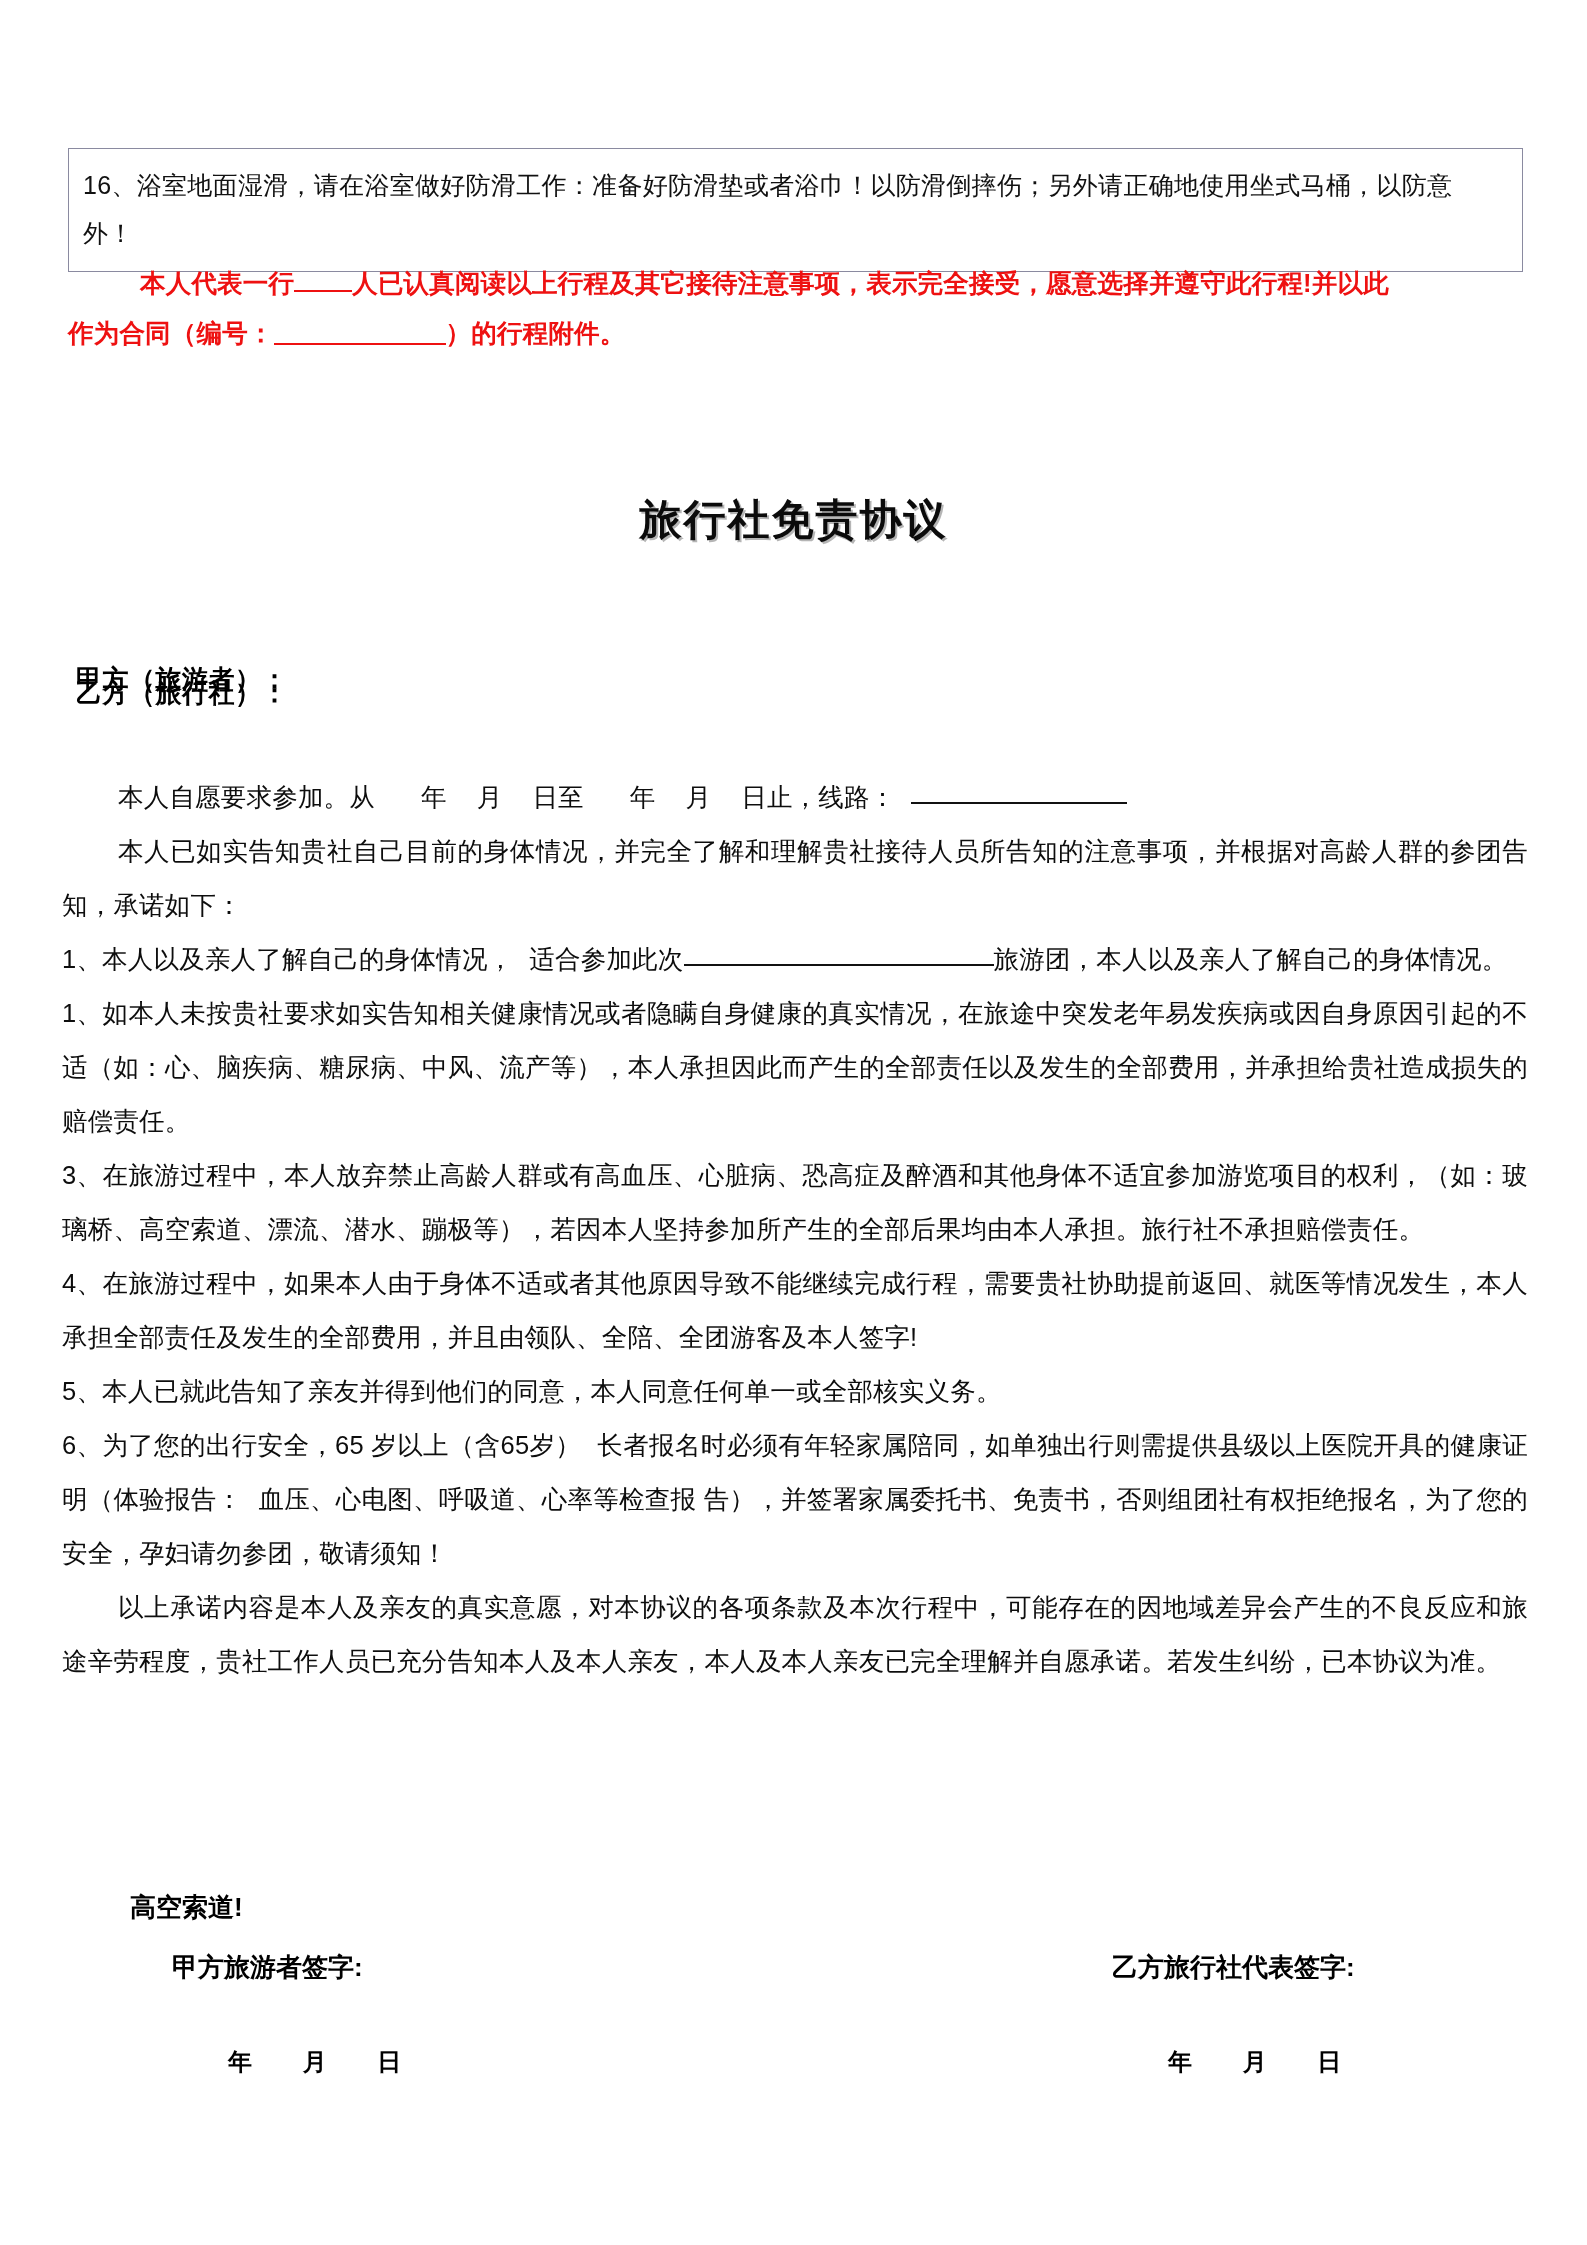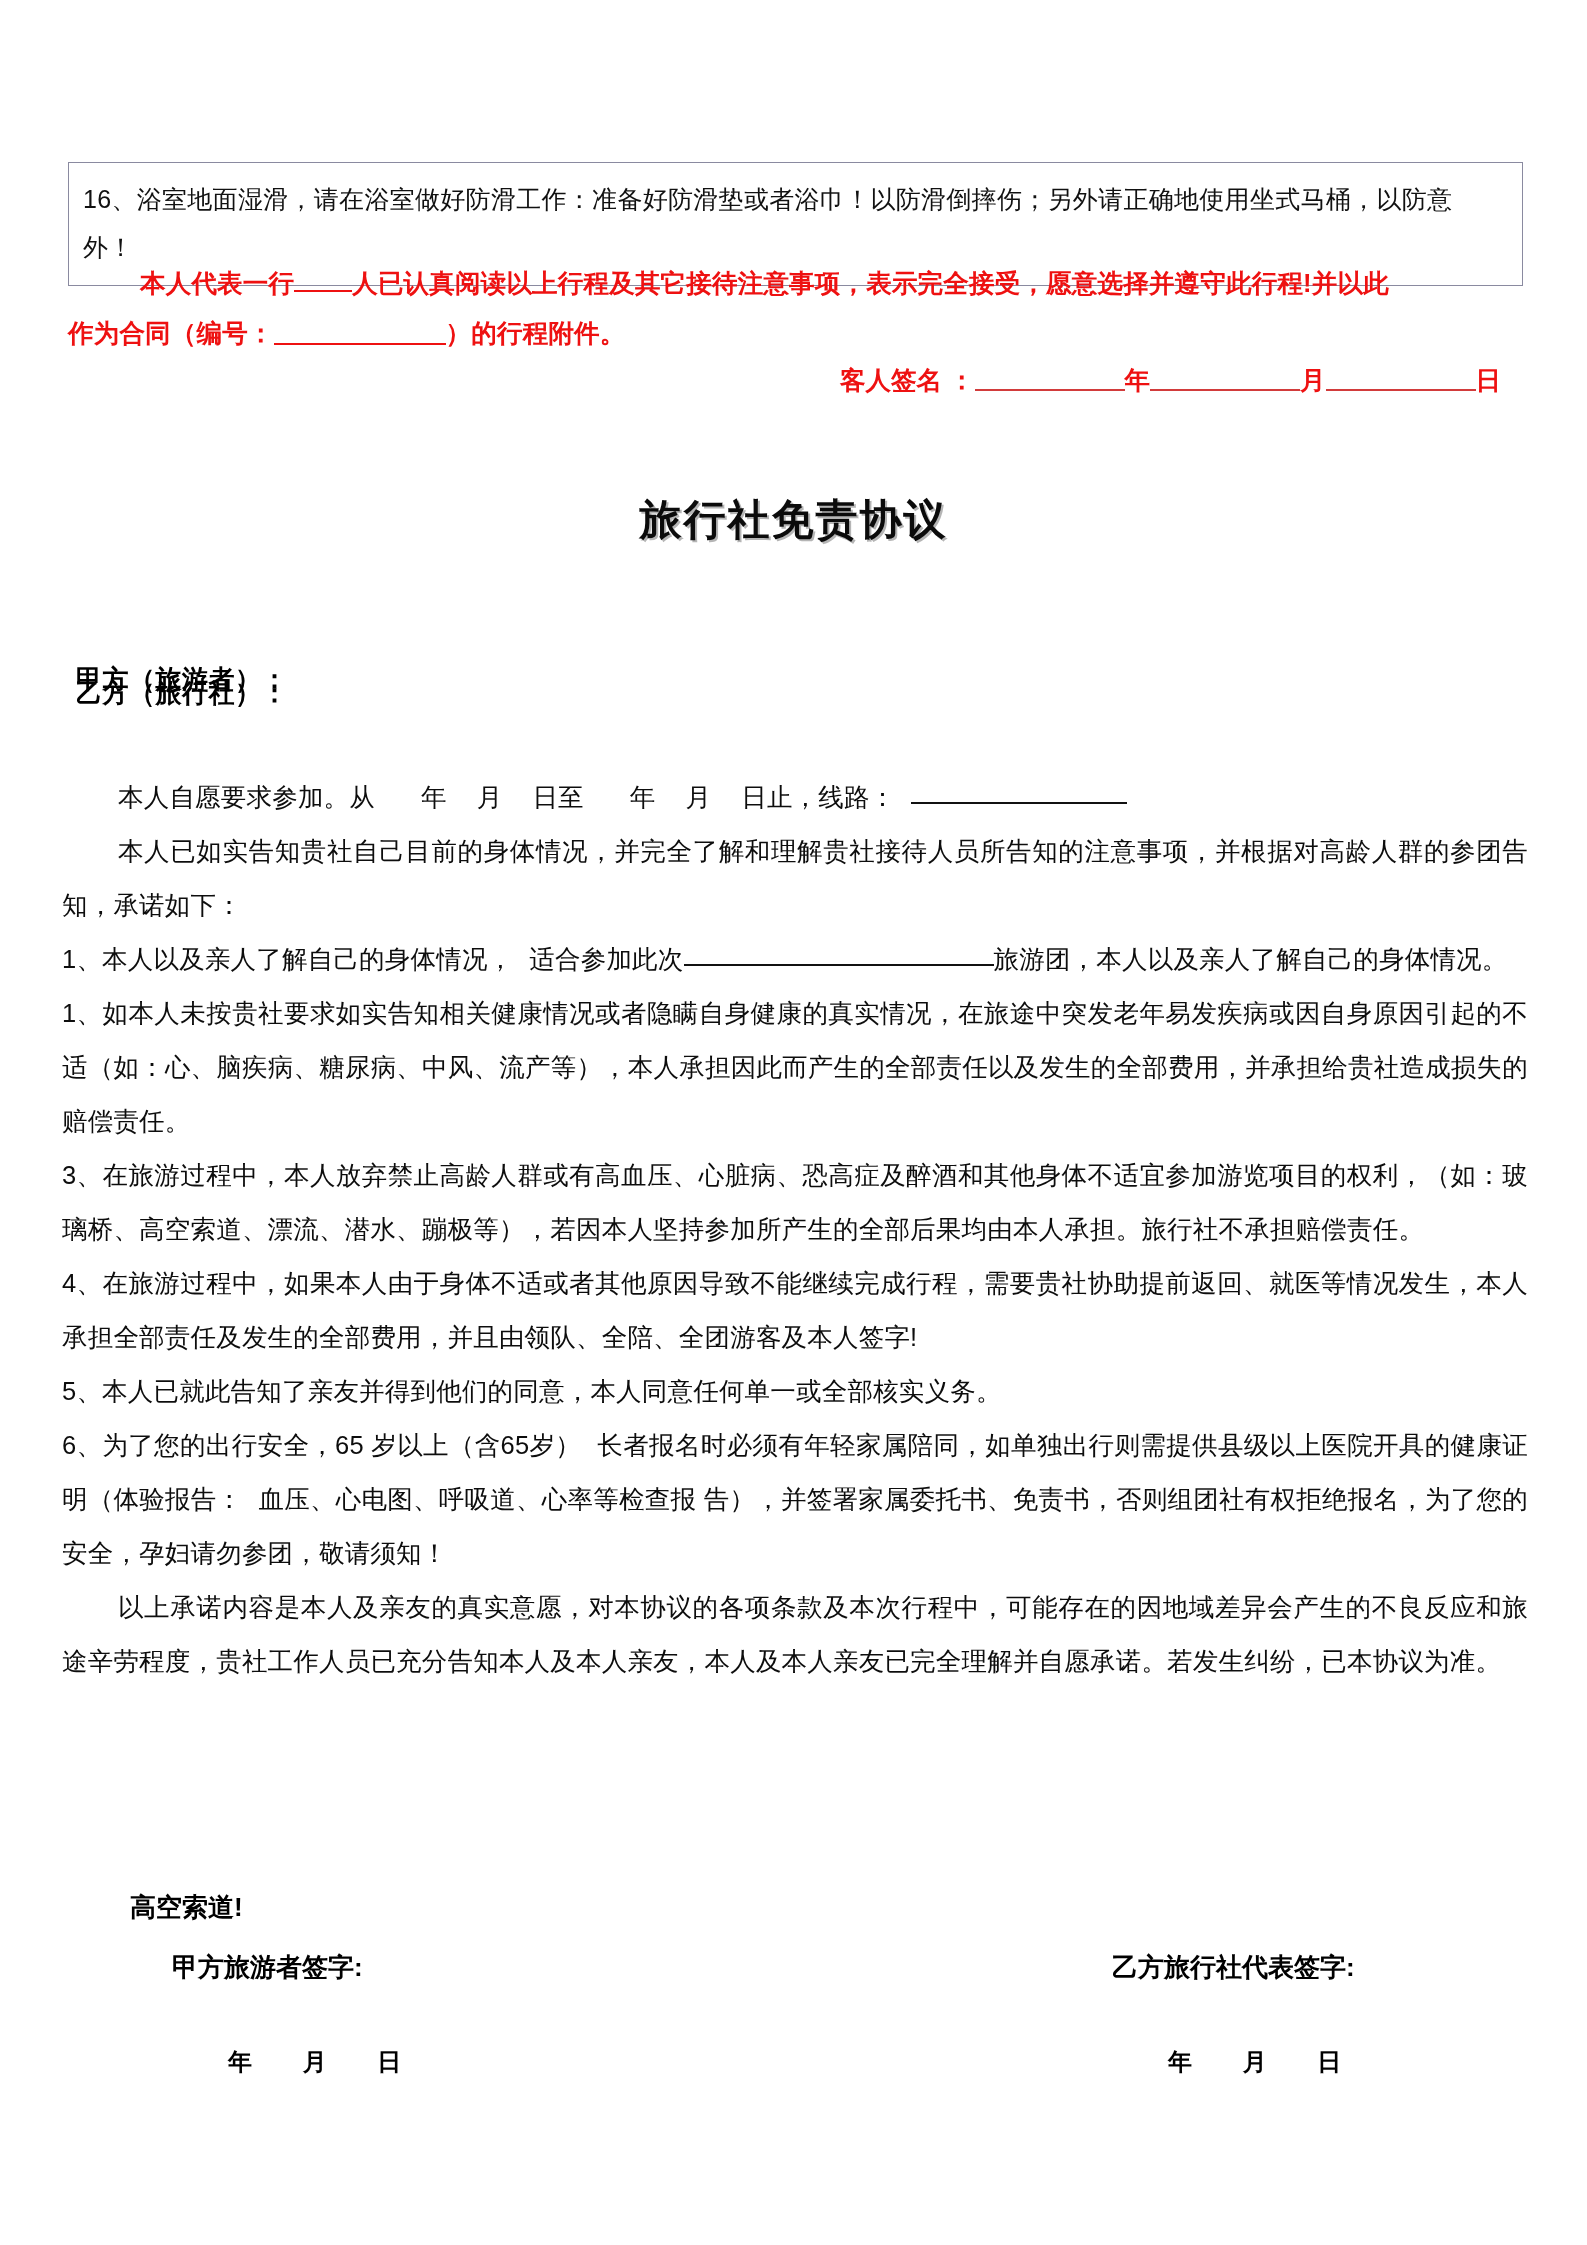--- a/index.html
+++ b/index.html
@@ -19,21 +19,21 @@
     margin: 0 auto;
     background: #ffffff;
     box-sizing: border-box;
     overflow: hidden;
   }
 
   
   .notice-box {
     position: absolute;
     left: 68px;
-    top: 162px;
+    top: 148px;
     width: 1455px;
     box-sizing: border-box;
     border: 1.5px solid #8a8aa0;
     padding: 12px 20px 14px 14px;
   }
   .notice-box p {
     margin: 0;
     font-size: 25px;
     line-height: 48px;
     letter-spacing: 0.3px;
@@ -176,23 +176,20 @@
 
   <div class="notice-box">
     <p>16、浴室地面湿滑，请在浴室做好防滑工作：准备好防滑垫或者浴巾！以防滑倒摔伤；另外请正确地使用坐式马桶，以防意外！</p>
   </div>
 
   <div class="red-block">
     <p class="first"><span>本人代表一行</span><span class="ul-sm"></span><span>人已认真阅读以上行程及其它接待注意事项，表示完全接受，愿意选择并遵守此行程!并以此</span></p>
     <p><span>作为合同（编号：</span><span class="ul-md"></span><span>）的行程附件。</span></p>
   </div>
 
-  <div class="sign-red">
-    <span>客人签名 ：</span><span class="ul-sign"></span><span>年</span><span class="ul-sign"></span><span>月</span><span class="ul-sign"></span><span>日</span>
-  </div>
 
   <div class="doc-title">旅行社免责协议</div>
 
   <div class="party a">甲方（旅游者）：</div>
   <div class="party b">乙方（旅行社）：</div>
 
   <div class="body-wrap">
 
     <p class="indent2"><span>本人自愿要求参加。从</span><span class="sp-lg"></span><span>年</span><span class="sp"></span><span>月</span><span class="sp"></span><span>日至</span><span class="sp-lg"></span><span>年</span><span class="sp"></span><span>月</span><span class="sp"></span><span>日止，线路：</span><span class="sp-sm"></span><span class="ul-line"></span></p>
 

